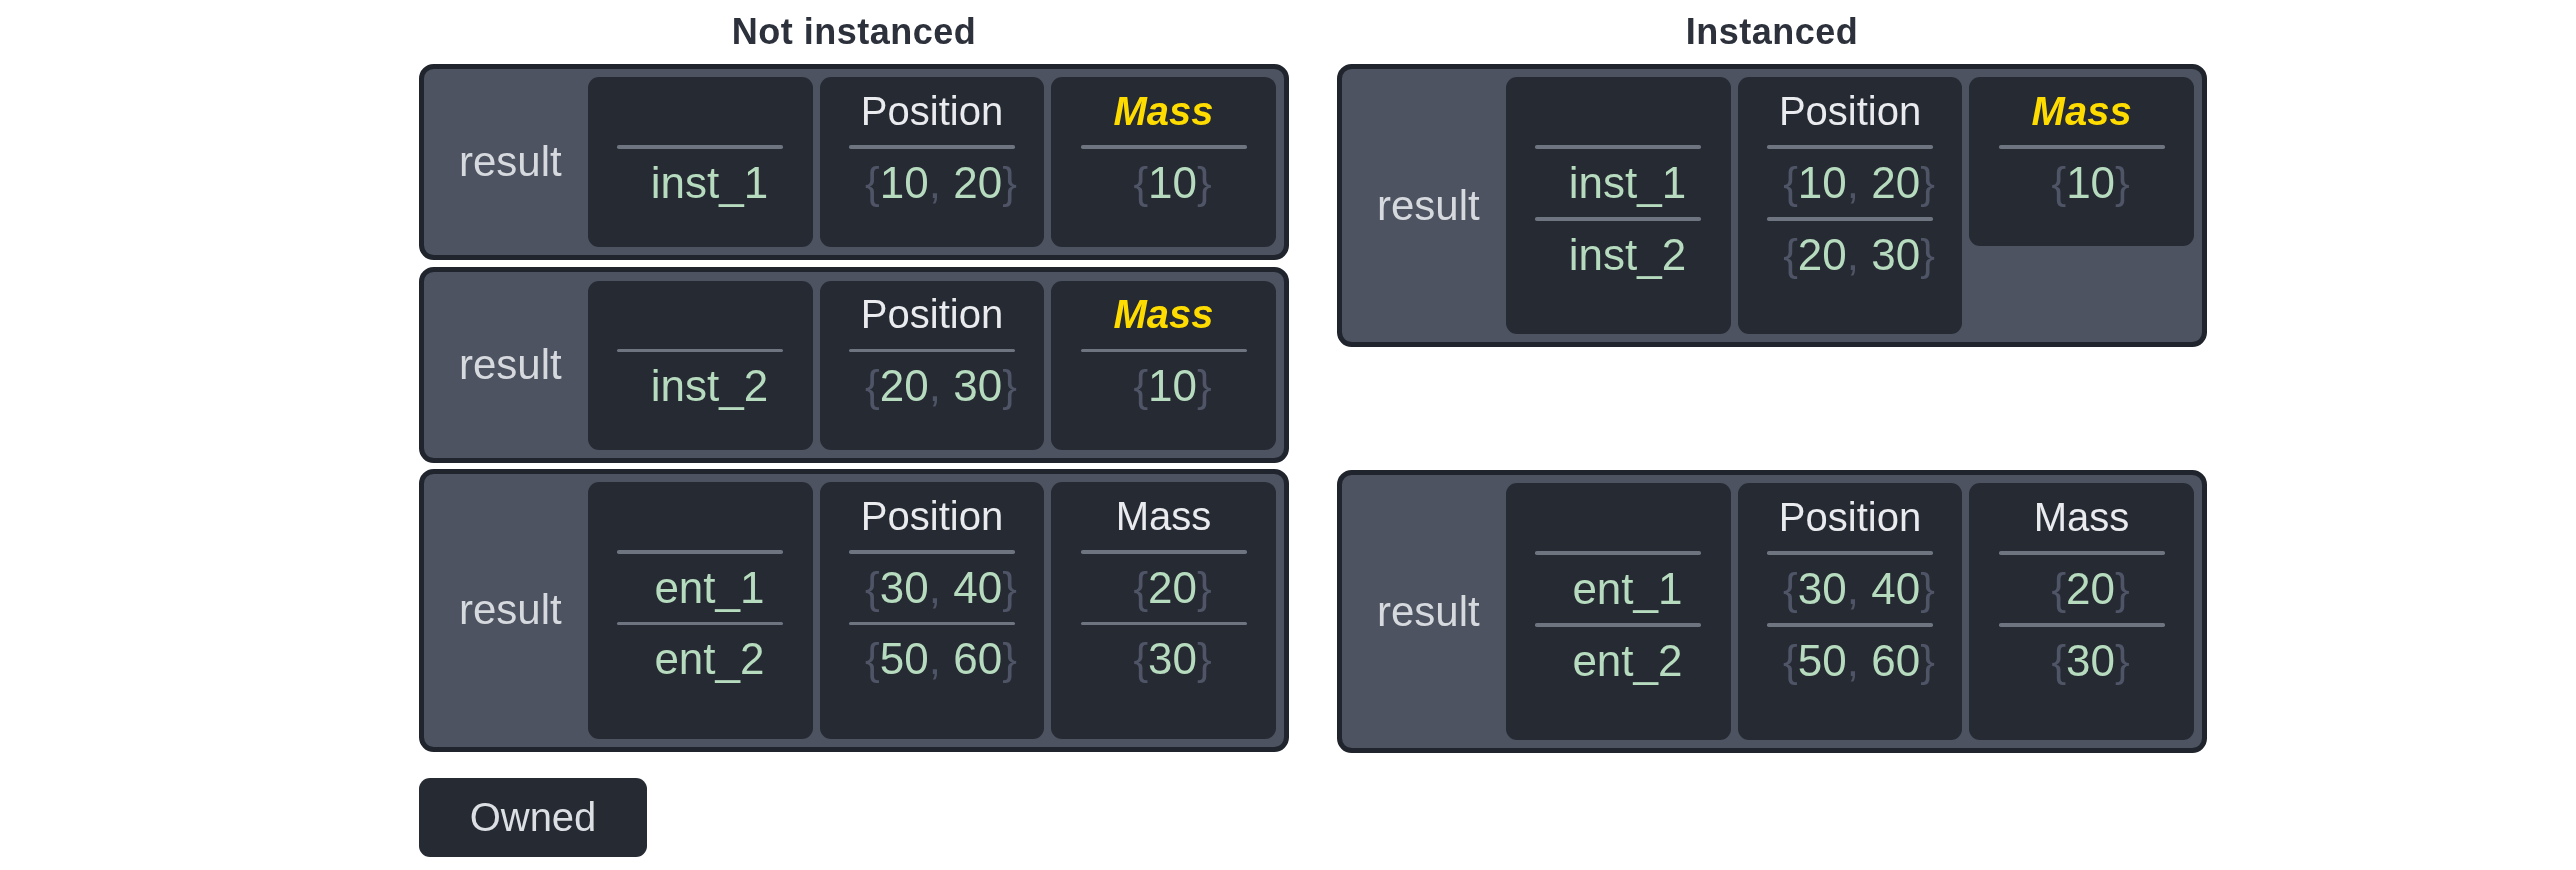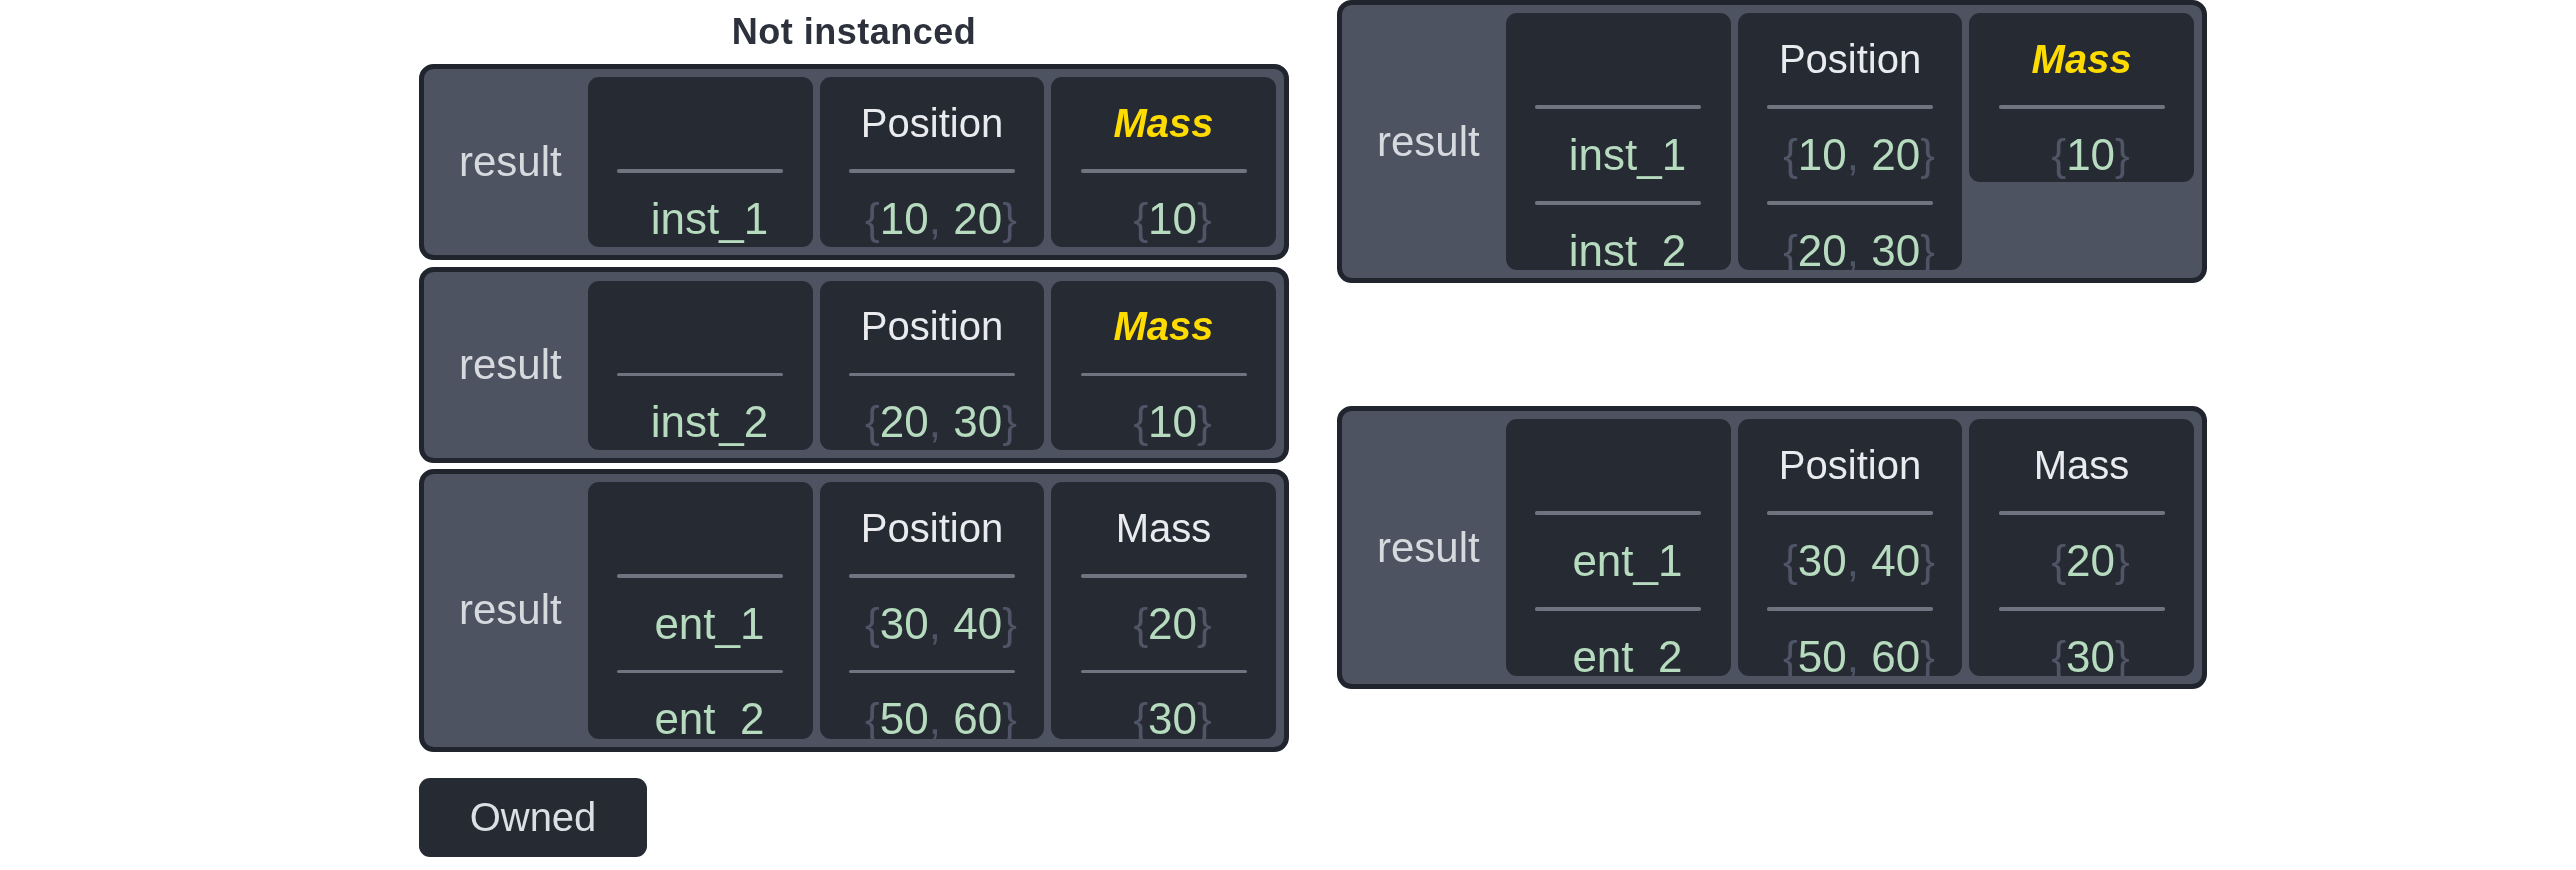--- a/index.html
+++ b/index.html
@@ -47,21 +47,21 @@
   .cells{flex:1;display:flex;gap:7.3px;align-items:stretch;}
   .cell{
     flex:1;
     background:var(--c-cell);
     border-radius:11px;
     display:flex;flex-direction:column;
     overflow:hidden;
   }
   .cell.short{flex:none;align-self:flex-start;width:calc((100% - 14.7px)/3);}
   .crow{
-    height:92px;flex:none;
+    height:68px;flex:none;
     display:flex;align-items:center;justify-content:center;
     white-space:pre;
   }
   .crow.hdr{font-size:40px;color:var(--c-header);}
   .crow.hdr.shared{color:var(--c-shared);font-style:italic;font-weight:700;}
   .crow.val{font-size:44px;color:var(--c-value);margin-left:18px;}
   .crow.val .punct{color:var(--c-punct);}
   .divider{
     height:3.7px;flex:none;width:74%;margin:0 auto;border-radius:1.8px;
     background:var(--c-divider);
@@ -152,20 +152,21 @@
         </div>
       </div>
     <div class="legend">
       <div class="legend-btn">
         <span>Owned</span>
       </div>
     </div>
   </section>
 
   <section class="col col-right">
+    <h2 class="col-title">Instanced</h2>
     <div class="boxes">
         <div class="box" style="height: 283px; margin-bottom: 123px;">
           <div class="result-label">result</div>
           <div class="cells">
             <div class="cell">
               <div class="crow hdr"></div>
               <div class="divider"></div>
               <div class="crow val"><span>inst_1</span></div>
               <div class="divider"></div>
               <div class="crow val"><span>inst_2</span></div>

